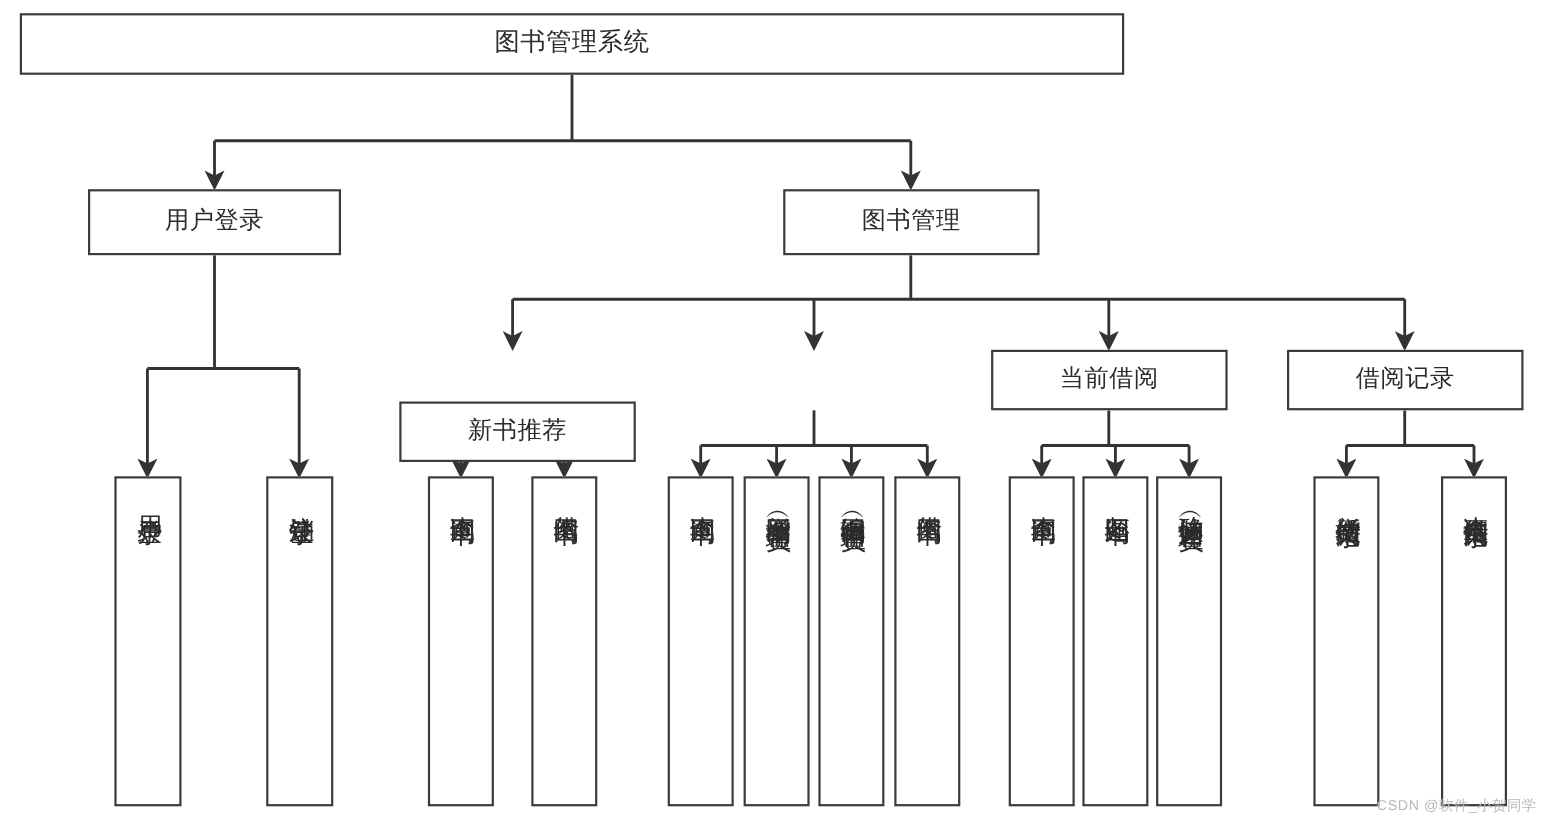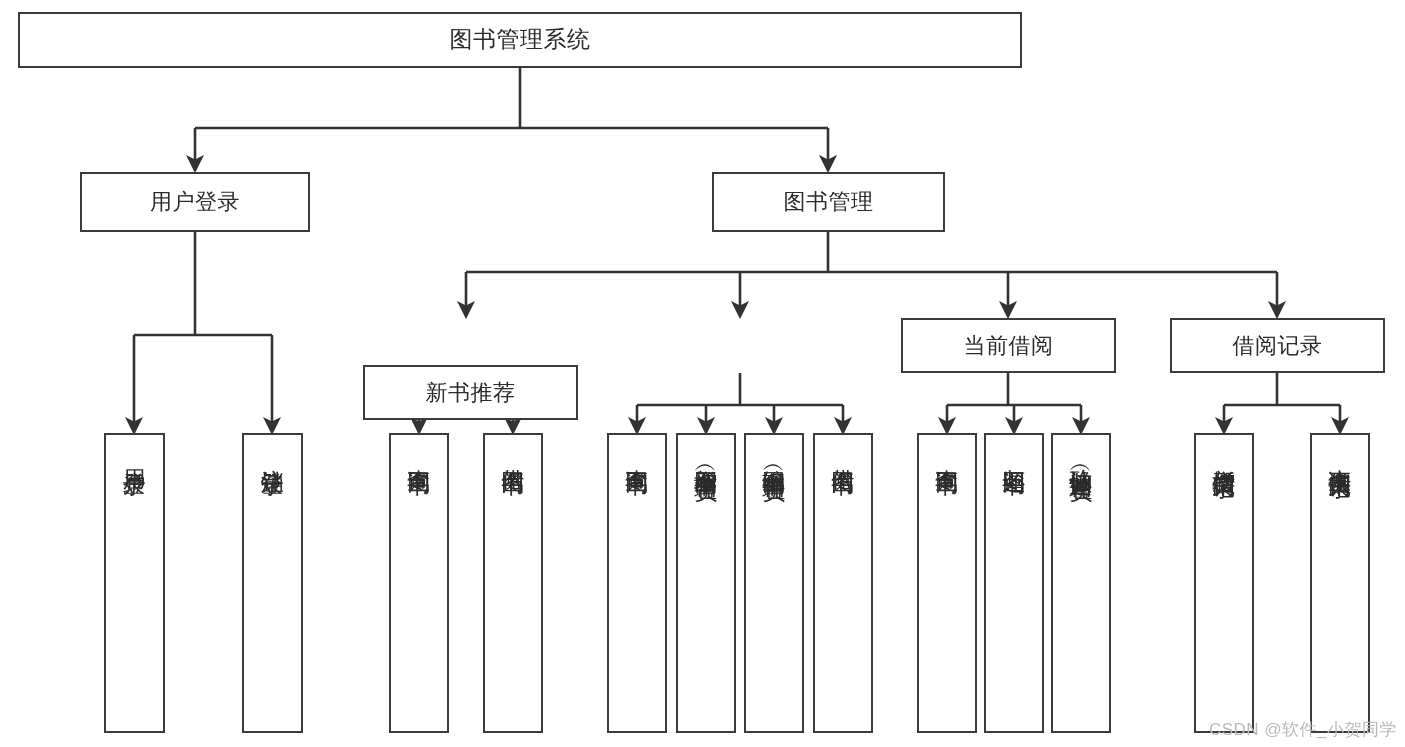--- a/index.html
+++ b/index.html
@@ -38,20 +38,21 @@
     justify-content: center;
     color: #2b2b2b;
     z-index: 2;
   }
   .node-label {
     display: block;
     text-align: center;
     line-height: 1.18;
     letter-spacing: 0.5px;
     white-space: nowrap;
+    font-family: Liberation Mono, monospace;
   }
   .node.horizontal .node-label {
     font-size: 22px;
   }
   .node.root .node-label {
     font-size: 23px;
   }
   .node.vertical {
     align-items: flex-start;
     justify-content: center;
@@ -62,21 +63,21 @@
     text-orientation: upright;
     font-size: 23px;
     line-height: 1.32;
     letter-spacing: 1.5px;
     white-space: nowrap;
   }
   .watermark {
     position: absolute;
     right: 8px;
     bottom: 6px;
-    font-size: 17px;
+    font-size: 13px;
     color: #b9b9b9;
     z-index: 5;
     white-space: nowrap;
     letter-spacing: 0.5px;
   }
 </style>
 </head>
 <body>
 
 <div id="canvas">

